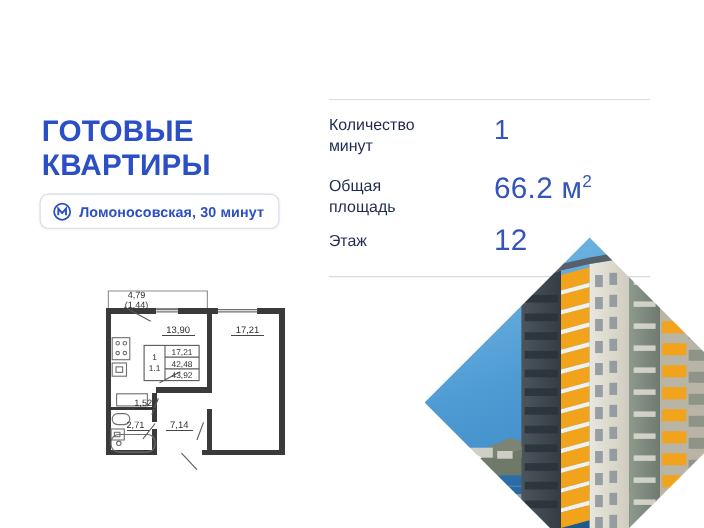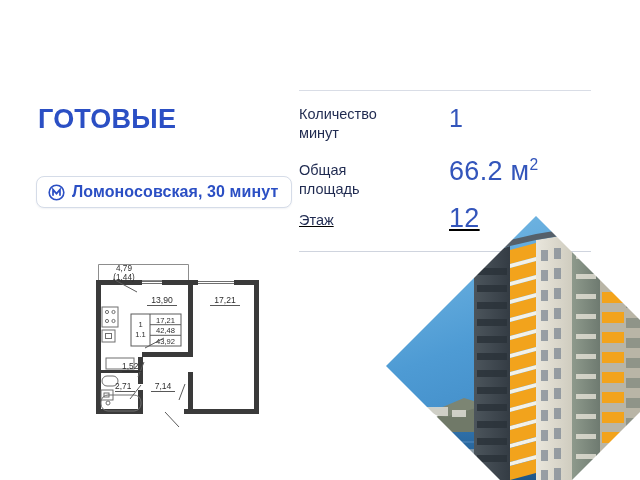--- a/index.html
+++ b/index.html
@@ -21,59 +21,60 @@
   
   .metro-pill{
     position:absolute;left:36px;top:176px;height:30px;
     display:flex;align-items:center;gap:7px;
     padding:0 13px 0 11px;
     border:1px solid #d5dce8;border-radius:8px;background:#fff;
     box-shadow:0 1px 2px rgba(20,40,90,.06);
   }
   .metro-icon{width:17px;height:17px;flex:0 0 17px;display:block;}
   .metro-text{
-    font-size:16px;font-weight:600;color:#2B4FC4;white-space:nowrap;letter-spacing:.1px;
+    font-size:13px;font-weight:600;color:#2B4FC4;white-space:nowrap;letter-spacing:.1px;
   }
 
   
   .info{position:absolute;left:299px;top:70px;width:292px;margin-top:20px;}
   .rule{height:1px;background:#d9dde6;width:100%;}
   .rule.bottom{background:#cfd4de;}
   .inf-row{display:flex;align-items:flex-start;}
   .inf-row .lbl{
     width:150px;flex:0 0 150px;
     font-size:14.5px;line-height:1.3;font-weight:400;color:#1F2A50;
   }
   .inf-row .val{
     font-size:27px;line-height:1;font-weight:500;color:#3355BB;letter-spacing:.3px;
     white-space:nowrap;
   }
   .inf-row .val sup{font-size:.58em;vertical-align:super;line-height:0;}
   .r1{padding-top:14px;}
   .r1 .val{font-size:25px;position:relative;top:1px;}
   .r2{padding-top:18px;}
   .r2 .val{position:relative;top:-3px;}
-  .r3{padding-top:13px;padding-bottom:13px;text-decoration:underline;}
+  .r3{padding-top:13px;padding-bottom:13px;}
   .r3 .val{position:relative;top:-6px;text-align:right;}
 
   
   .plan{position:absolute;left:84px;top:252px;width:186px;height:180px;}
   .plan svg{display:block;width:100%;height:100%;}
 
   
   .photo-wrap{position:absolute;left:386px;top:206px;width:254px;height:274px;overflow:hidden;}
   .photo-wrap svg{display:block;width:254px;height:274px;}
 </style>
 </head>
 <body>
 
 <div class="card">
 
   <div class="headline">
     <div>ГОТОВЫЕ</div>
+    <div>КВАРТИРЫ</div>
   </div>
 
   <div class="metro-pill">
     <span class="metro-icon">
       <svg viewBox="0 0 20 20" xmlns="http://www.w3.org/2000/svg">
         <circle cx="10" cy="10" r="8.6" fill="none" stroke="#2B4FC4" stroke-width="1.9"></circle>
         <path d="M5.9 13.7 L5.9 6.6 L10 11.4 L14.1 6.6 L14.1 13.7" fill="none" stroke="#2B4FC4" stroke-width="2.05" stroke-linejoin="miter" stroke-linecap="butt"></path>
       </svg>
     </span>
     <span class="metro-text">Ломоносовская, 30 минут</span>

